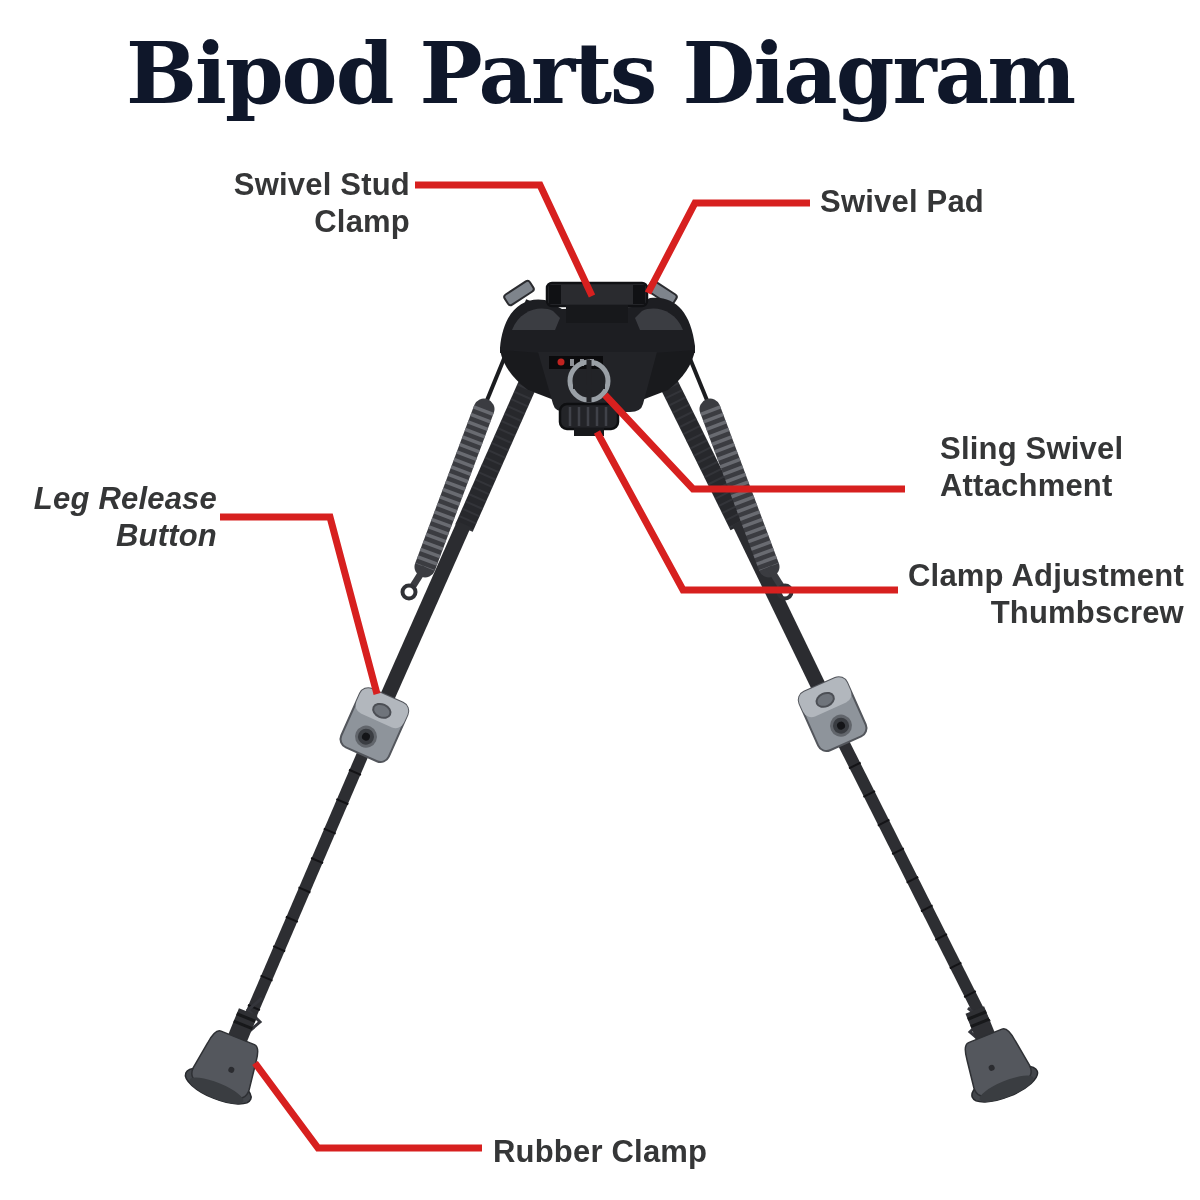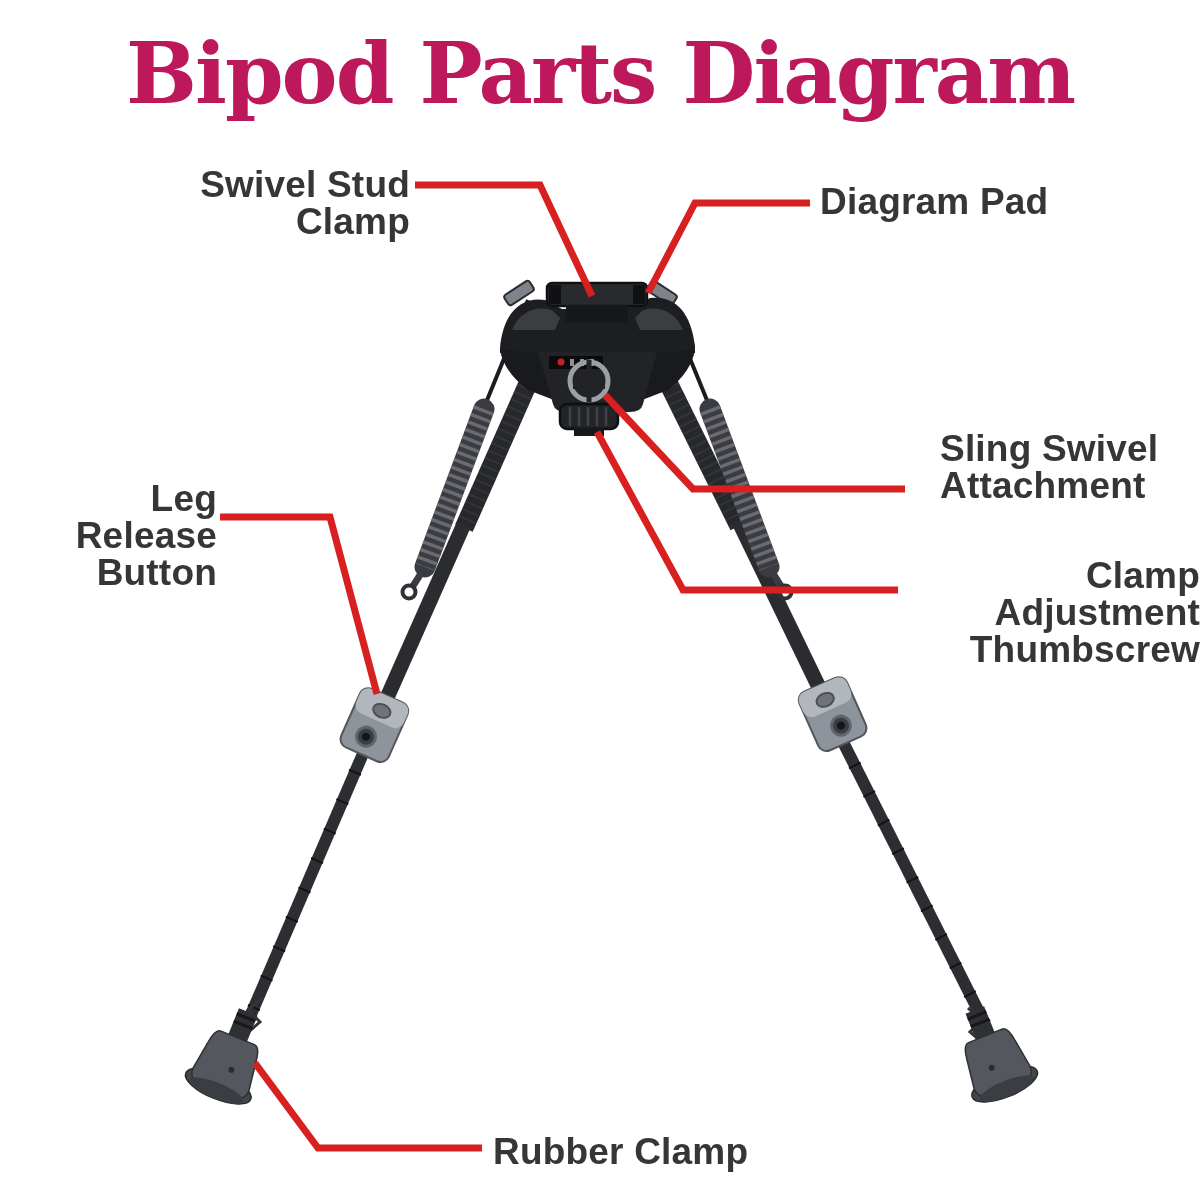--- a/index.html
+++ b/index.html
@@ -11,35 +11,35 @@
     font-family:"Liberation Sans", sans-serif;
   }
   .title{
     position:absolute;
     top:24px;left:0;width:1200px;
     text-align:center;
     font-family:"DejaVu Serif", serif;
     font-weight:bold;
     font-size:84px;
     letter-spacing:-2px;
-    color:#be185d;
+    color:#0f172a;
     margin:0;
   }
   .label{
     position:absolute;
     font-weight:bold;
-    font-size:37px;
+    font-size:31px;
     line-height:37px;
     color:#353637;
     white-space:pre-line;
     letter-spacing:0.2px;
   }
   .lbl-swivel-stud-clamp{left:148px;top:166px;width:262px;text-align:right;}
   .lbl-forend-pad{left:820px;top:183px;}
-  .lbl-leg-release{left:27px;top:480px;width:190px;text-align:right;}
+  .lbl-leg-release{left:27px;top:480px;width:190px;text-align:right;font-style:italic;}
   .lbl-sling-swivel{left:920px;top:430px;margin-left:20px;}
   .lbl-clamp-adjustment{left:908px;top:557px;text-align:right;}
   .lbl-rubber-feet{left:493px;top:1133px;}
   svg{position:absolute;top:0;left:0;}
 </style>
 </head>
 <body>
 
 <div id="canvas">
 
@@ -164,21 +164,21 @@
       <polyline points="415,185 540,185 592,296"></polyline>
       <polyline points="810,203 695,203 648,293"></polyline>
       <polyline points="220,517 330,517 377,694"></polyline>
       <polyline points="905,489 693,489 605,395"></polyline>
       <polyline points="898,590 683,590 597,432"></polyline>
       <polyline points="482,1148 318,1148 255,1063"></polyline>
     </g>
   </svg>
 
   <div class="label lbl-swivel-stud-clamp">Swivel Stud Clamp</div>
-  <div class="label lbl-forend-pad">Diagram Pad</div>
+  <div class="label lbl-forend-pad">Swivel Pad</div>
   <div class="label lbl-leg-release">Leg Release
 Button</div>
   <div class="label lbl-sling-swivel">Sling Swivel
 Attachment</div>
   <div class="label lbl-clamp-adjustment">Clamp Adjustment
 Thumbscrew</div>
   <div class="label lbl-rubber-feet">Rubber Clamp</div>
 
 </div>
 

